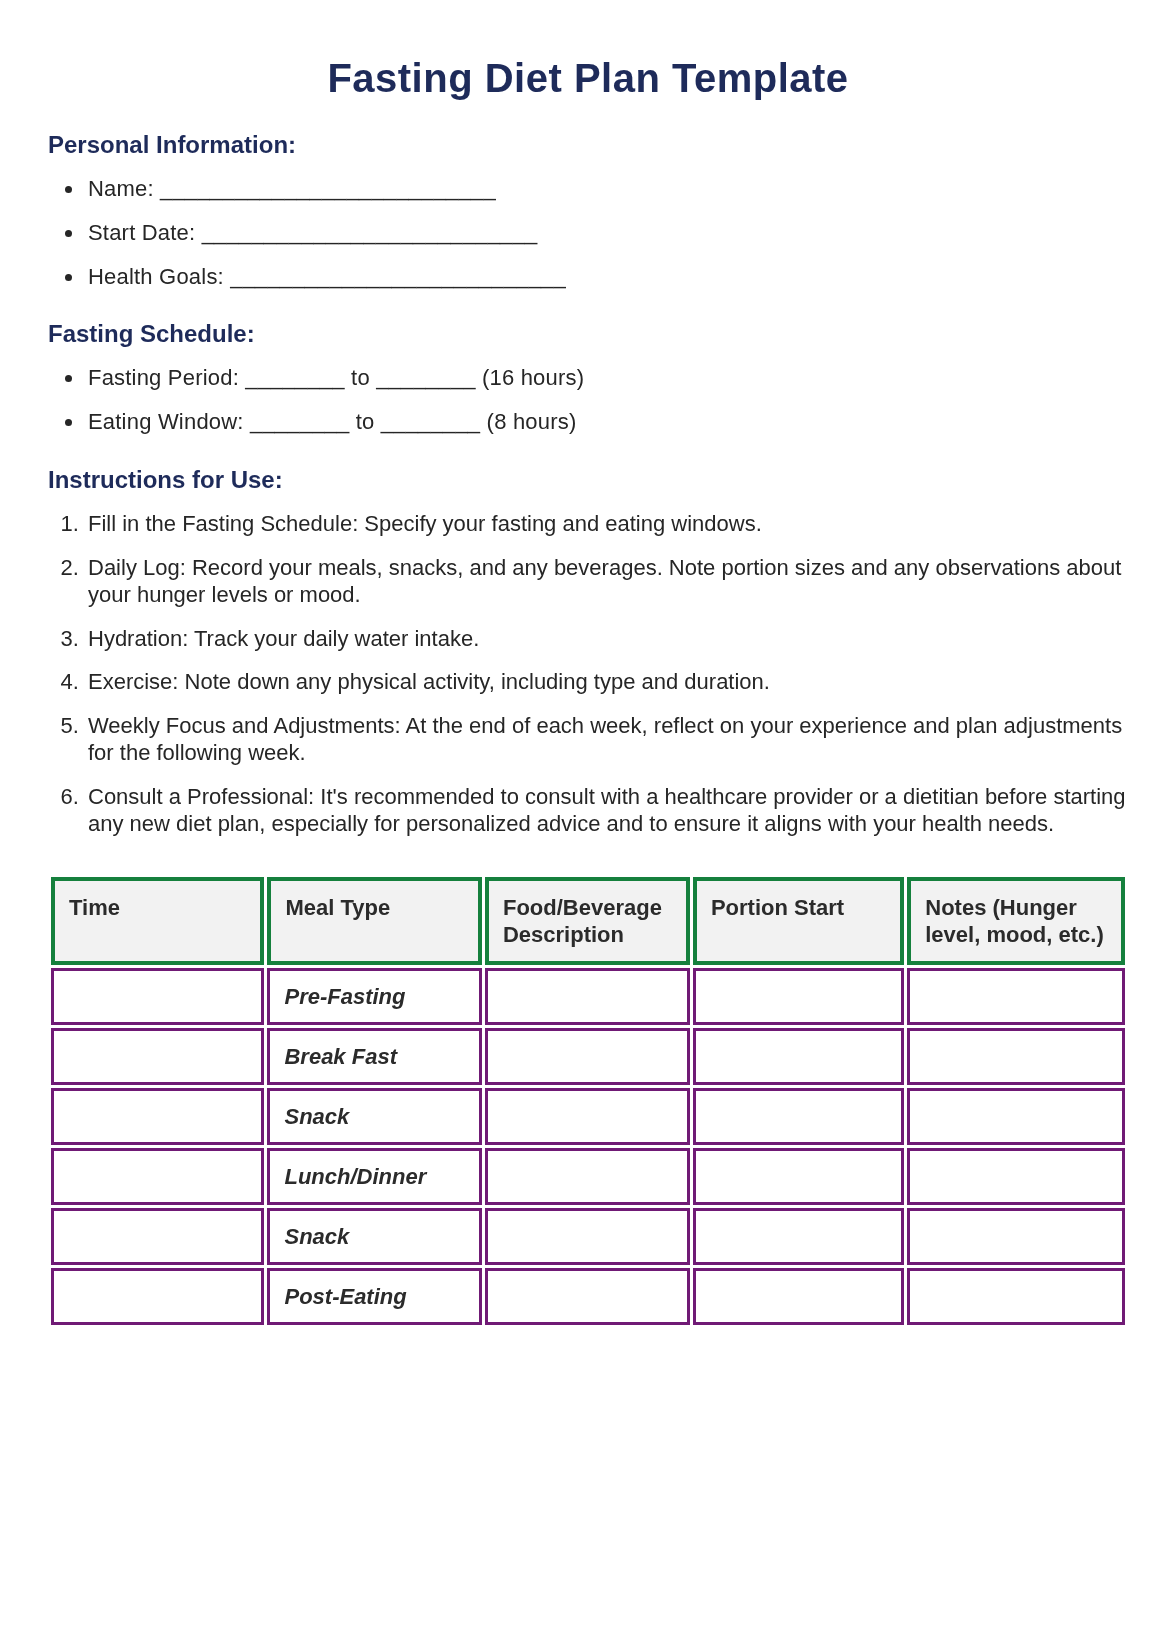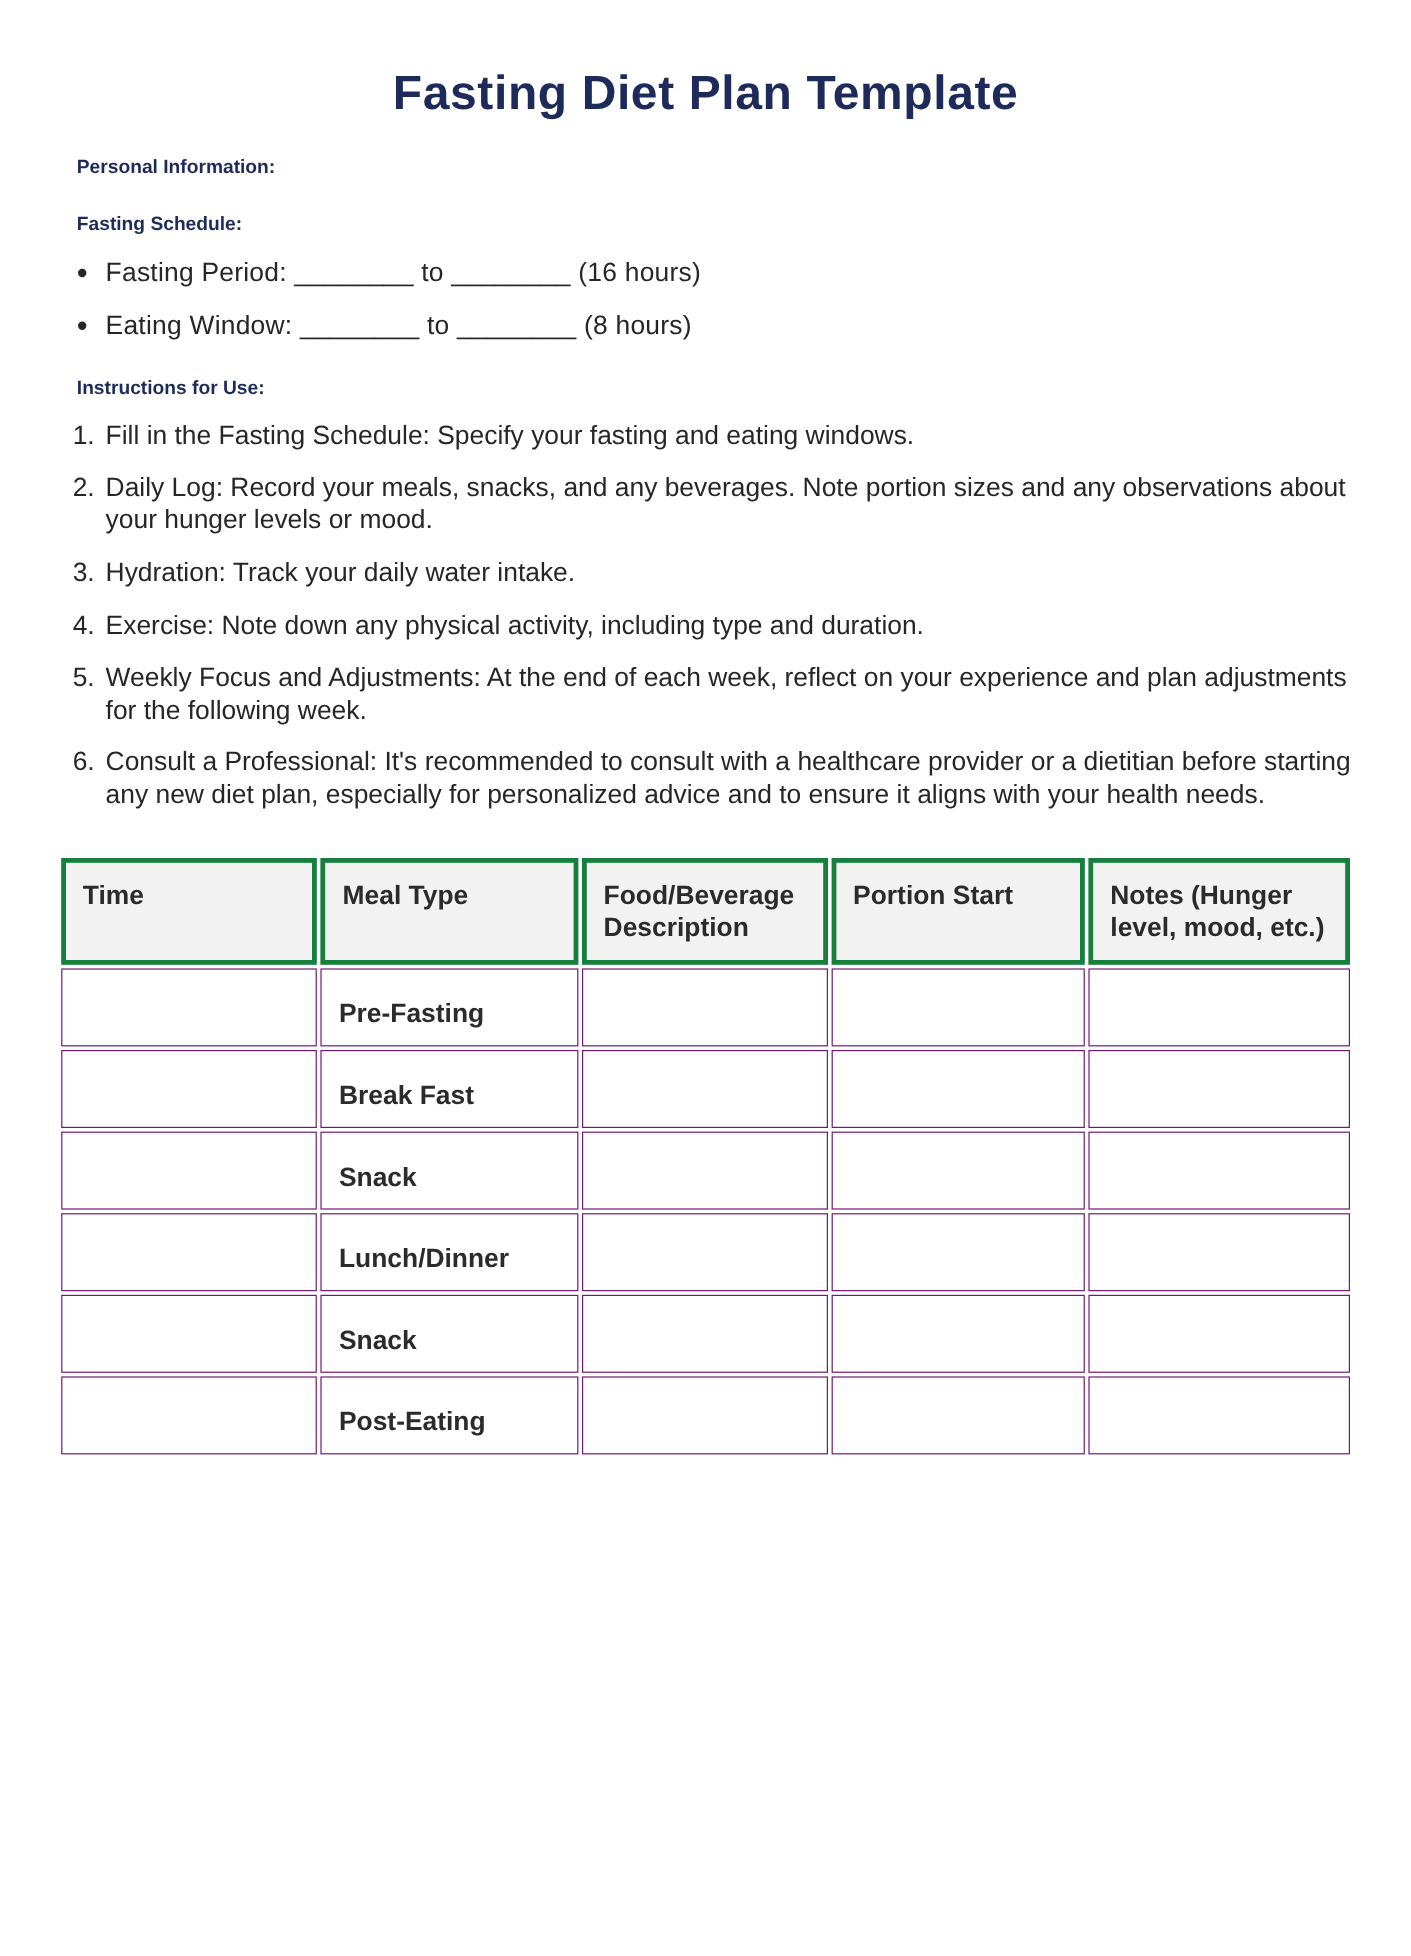--- a/index.html
+++ b/index.html
@@ -19,22 +19,22 @@
   }
   h1.doc-title {
     margin: 0 0 24px 0;
     font-size: 40px;
     font-weight: bold;
     text-align: center;
     color: #1e2b5a;
     letter-spacing: 0.5px;
   }
   h2.section-heading {
-    margin: 30px 0 0 16px;
-    font-size: 16px;
+    margin: 30px 0 0 0;
+    font-size: 24px;
     font-weight: bold;
     color: #1e2b5a;
   }
   ul.bullet-list, ol.numbered-list {
     margin: 12px 0 0 0;
     padding: 0 0 0 37px;
     font-size: 22px;
     line-height: 1.22;
   }
   ul.bullet-list li, ol.numbered-list li {
@@ -58,38 +58,44 @@
     border: 4px solid #15803d;
     font-size: 22px;
     font-weight: bold;
     color: #2b2b2b;
     text-align: left;
     vertical-align: top;
     padding: 13px 10px 13px 14px;
     line-height: 1.24;
   }
   table.log-table td {
-    border: 1px solid #701a75;
+    border: 3px solid #701a75;
     background: #ffffff;
     font-size: 22px;
-    padding: 23px 10px 11px 14px;
+    padding: 11px 10px 11px 14px;
     height: 29px;
     vertical-align: middle;
     overflow: hidden;
+    font-style: italic;
   }
   table.log-table td.meal-cell { font-weight: bold; color: #2b2b2b; }
 </style>
 </head>
 <body>
 
 <div class="doc">
 
   <h1 class="doc-title">Fasting Diet Plan Template</h1>
 
   <h2 class="section-heading">Personal Information:</h2>
+  <ul class="bullet-list">
+    <li class="blank-text">Name: ___________________________</li>
+    <li class="blank-text">Start Date: ___________________________</li>
+    <li class="blank-text">Health Goals: ___________________________</li>
+  </ul>
 
   <h2 class="section-heading">Fasting Schedule:</h2>
   <ul class="bullet-list">
     <li class="blank-text">Fasting Period: ________ to ________ (16 hours)</li>
     <li class="blank-text">Eating Window: ________ to ________ (8 hours)</li>
   </ul>
 
   <h2 class="section-heading">Instructions for Use:</h2>
   <ol class="numbered-list">
     <li>Fill in the Fasting Schedule: Specify your fasting and eating windows.</li>

